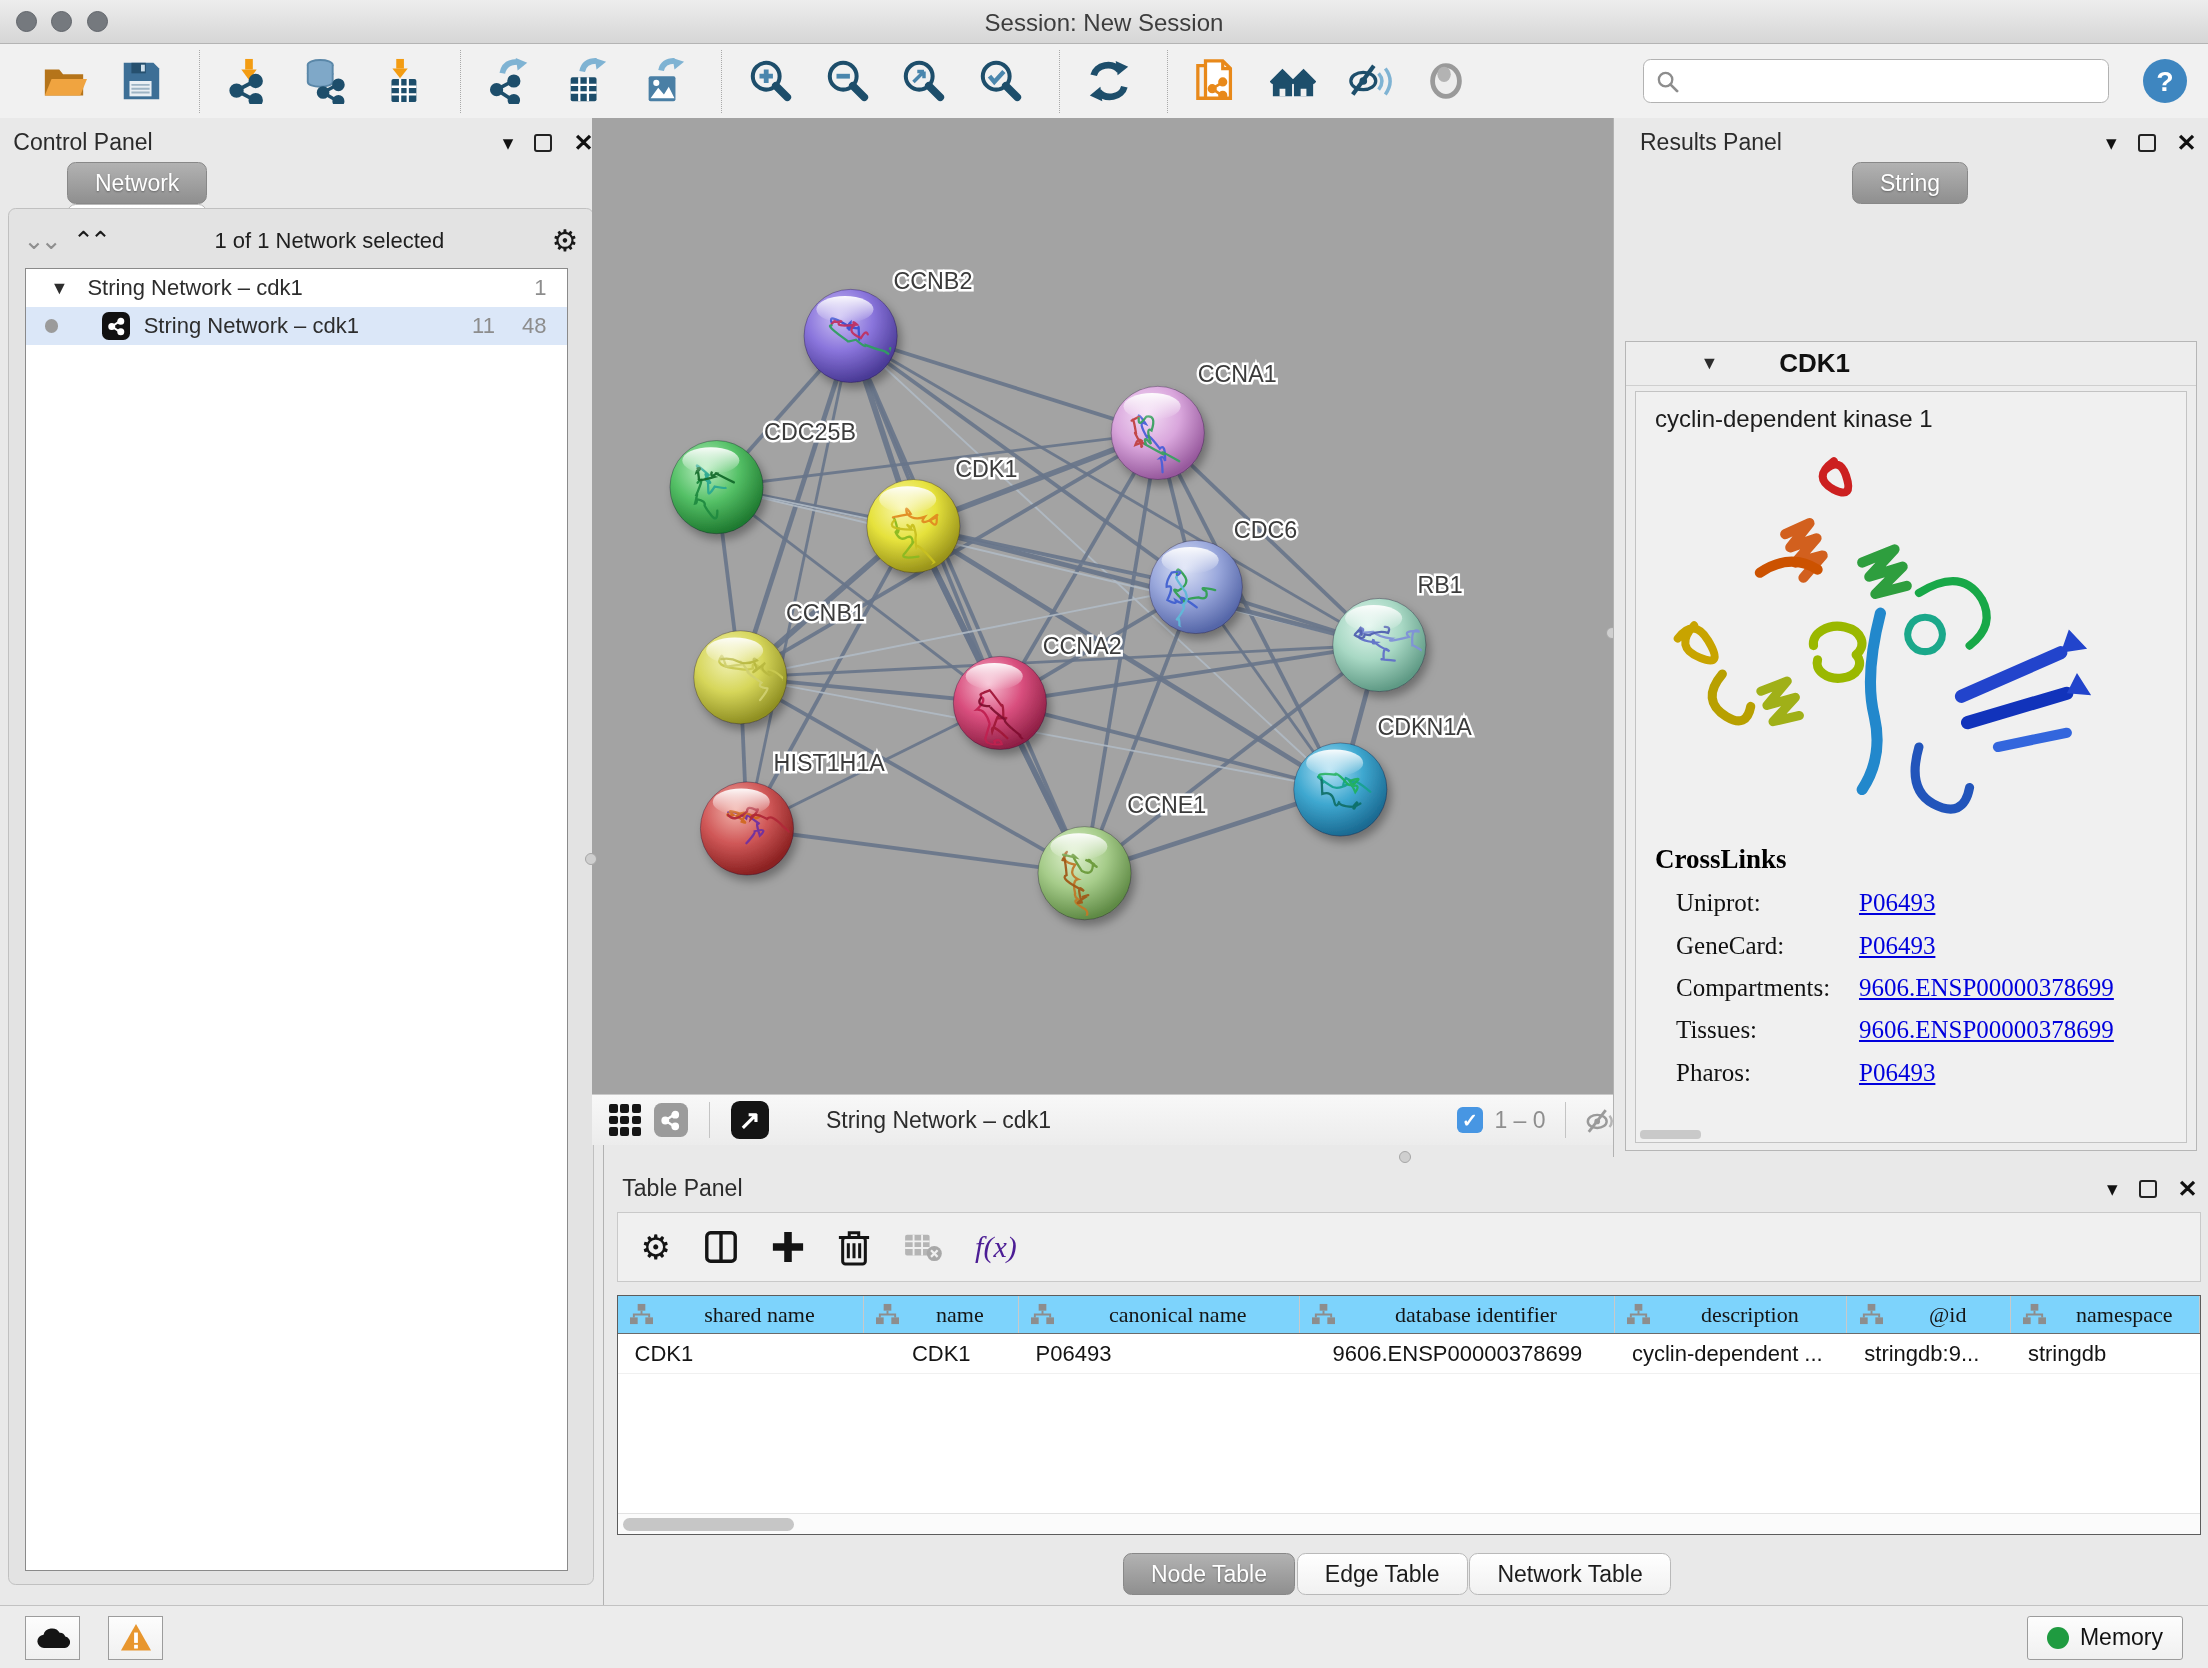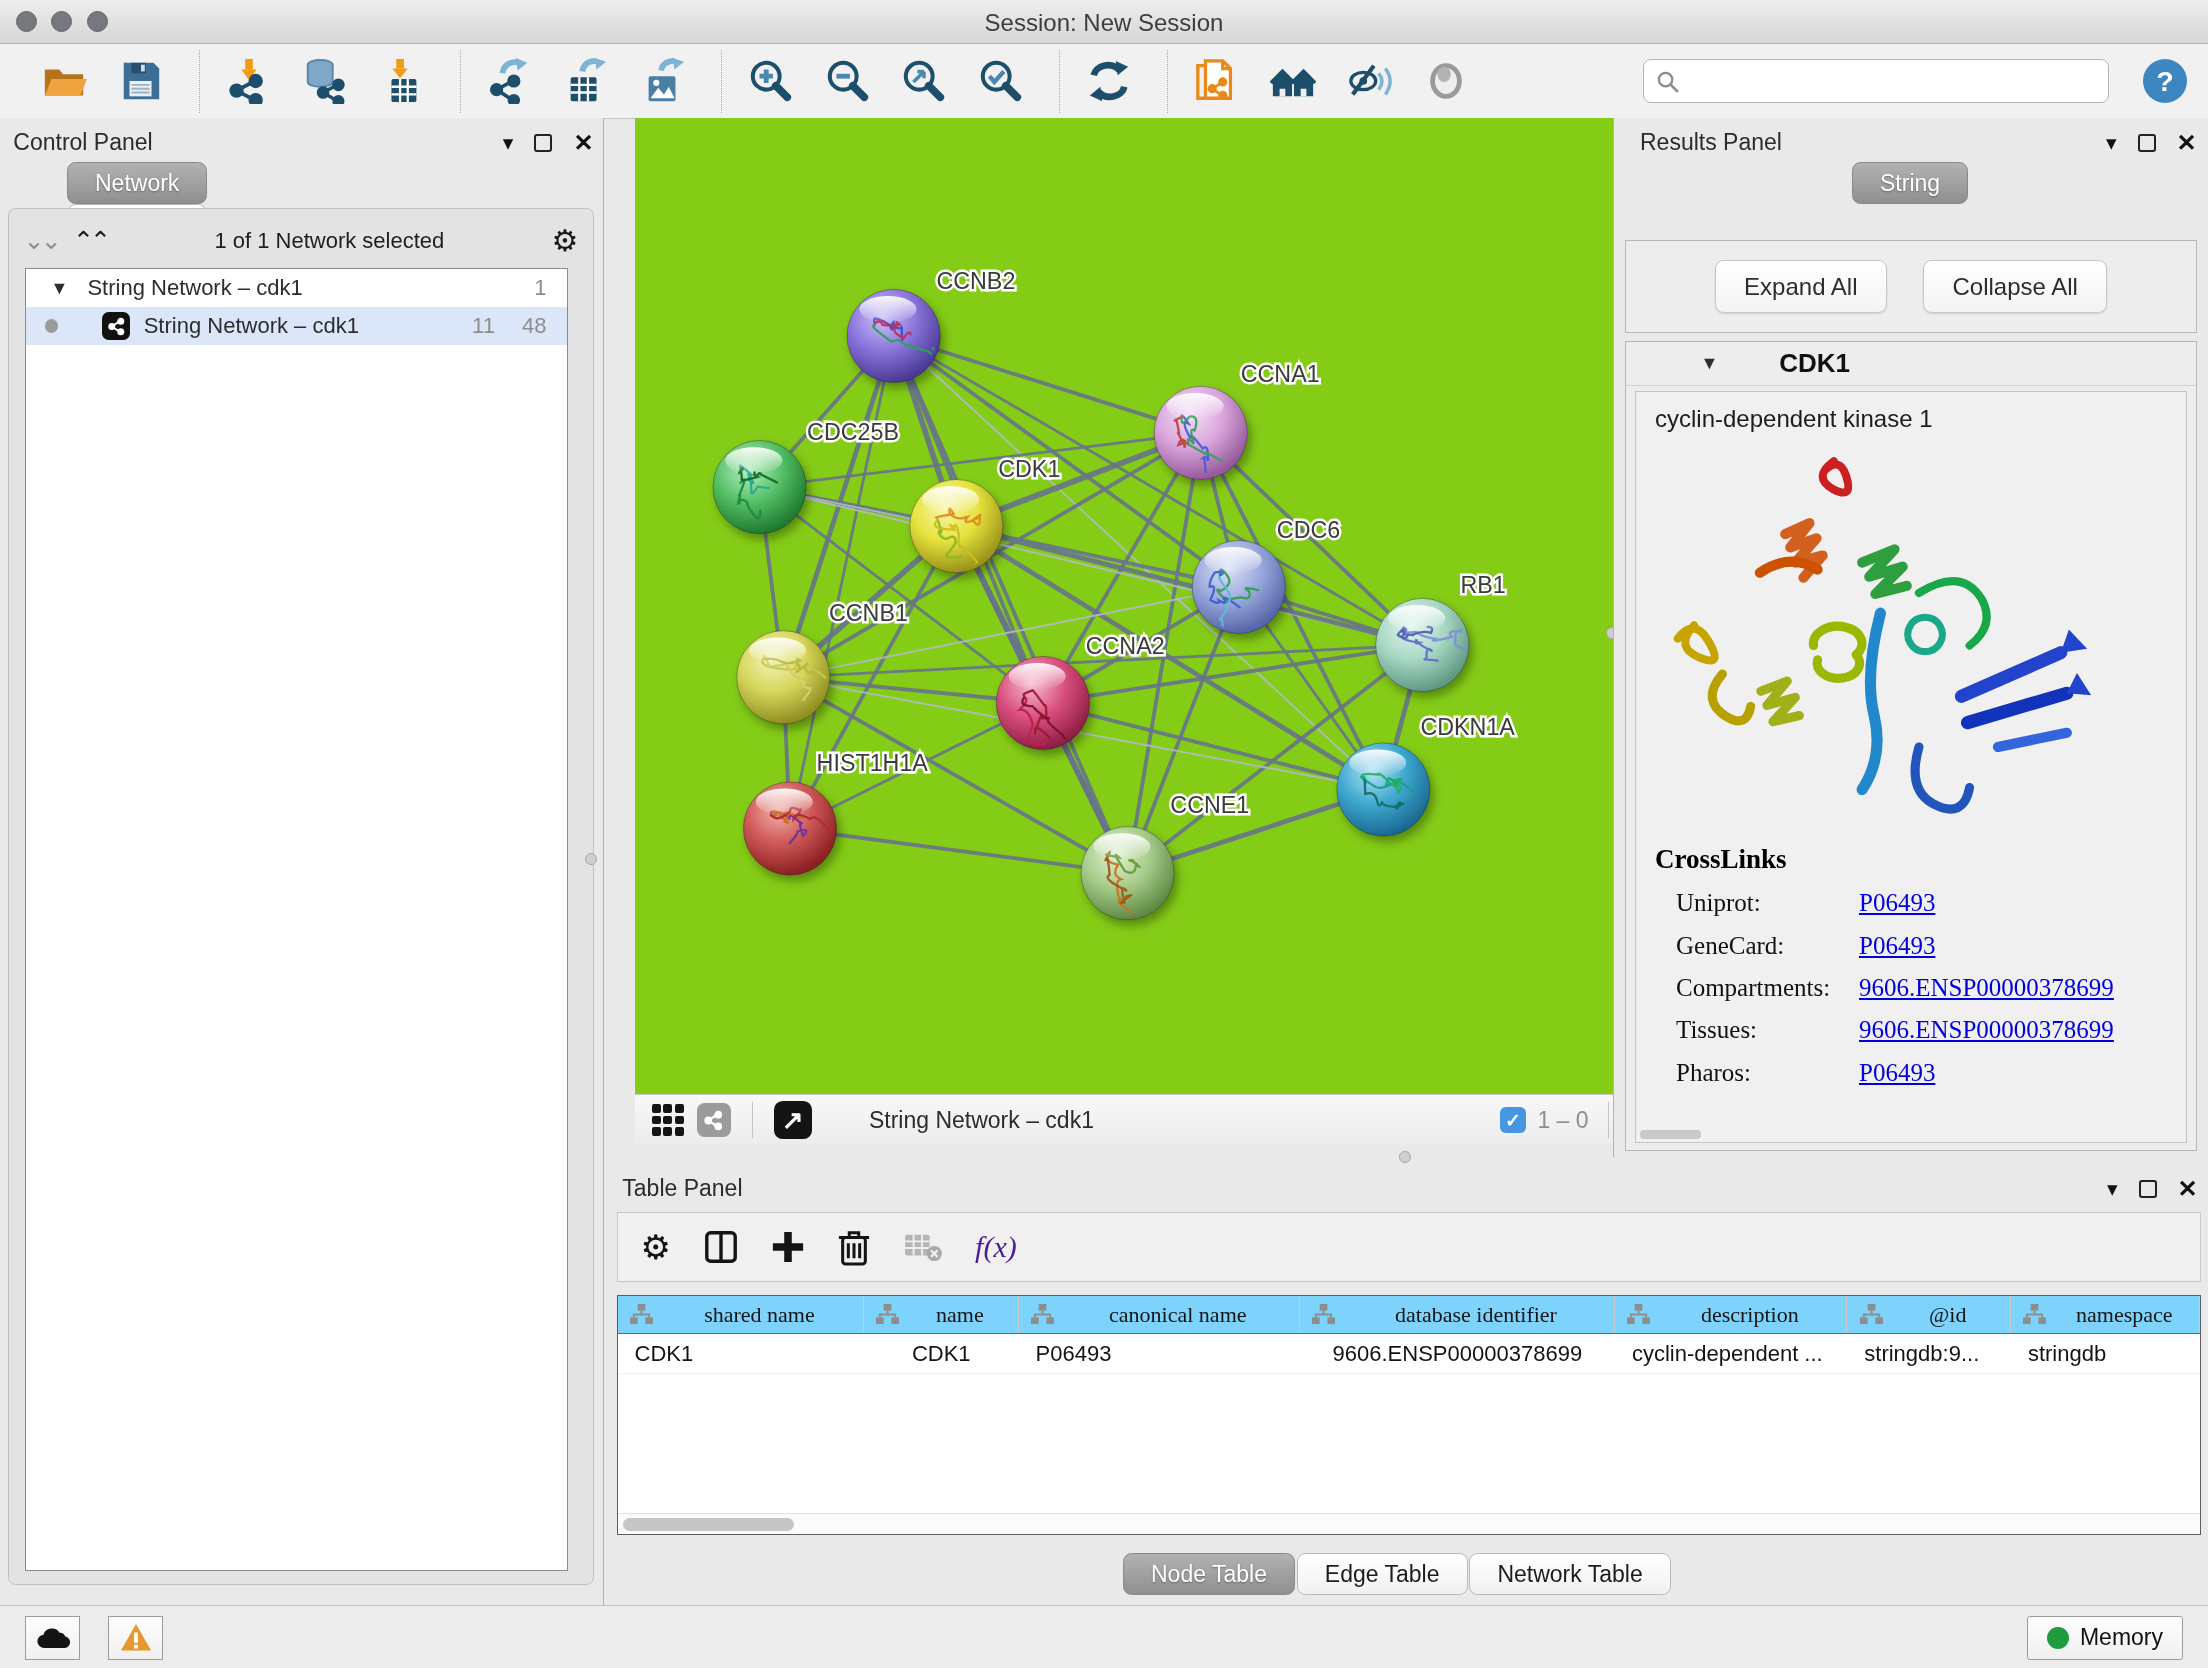--- a/index.html
+++ b/index.html
@@ -47,21 +47,21 @@
   #cp-toolrow { left:15px; right:15px; top:9.5px; height:44px; display:flex; align-items:center; }
   #cp-status { flex:1; text-align:center; font-size:22px; color:#1f1f1f; }
   #cp-tree { left:16px; right:25px; top:59px; bottom:13.3px; background:#fff; border:1px solid #8a8a8a; overflow:hidden; }
   .tree-row { height:38px; display:flex; align-items:center; font-size:22px; }
   .tree-row .cnt { color:#8d8d8d; }
   .tree-row.selected { background:#dbe7f8; }
   .share-badge { width:28.5px; height:28.5px; border-radius:6.7px; background:#111; display:inline-flex;
     align-items:center; justify-content:center; }
 
   
-  #canvas { left:635px; top:118px; width:1165px; height:1027px; background:#84cc16; }
+  #canvas { left:592px; top:118px; width:1165px; height:1027px; background:#a3a3a3; }
   #net-svg { left:0; top:0; }
   #canvas-bar { left:0; right:0; bottom:0; height:51px; background:linear-gradient(#f8f8f8,#ececec);
     border-top:1px solid #c9c9c9; display:flex; align-items:center; padding-left:17px; gap:13.3px; }
   .cbar-sep { height:36px; border-left:1px solid #c4c4c4; margin:0 7.6px; }
   #cbar-title { font-size:23px; color:#2c2c2c; margin-left:44px; }
   #cbar-right { margin-left:auto; display:flex; align-items:center; gap:11.4px; margin-right:15px; }
   .cbar-count { font-size:23px; color:#8e8e8e; }
   #sel-checkbox { width:26px; height:26px; border-radius:5.7px; background:#4796e3; color:#fff;
     font-size:19px; font-weight:bold; display:flex; align-items:center; justify-content:center; }
   .gridicon { display:grid; grid-template-columns:repeat(3,8.6px); grid-gap:2.9px; }
@@ -678,24 +678,20 @@
     <div id="rp-header" class="abs">
       <span class="panel-title">Results Panel</span>
       <span class="panel-ctrl" style="margin-left:auto">
         <span class="caret">▾</span>
         <span class="floatbox"></span>
         <span class="closex">✕</span>
       </span>
     </div>
     <div id="rp-tab" class="abs">
       <span class="tab selected">String</span>
-    </div>
-    <div id="rp-box1" class="abs">
-      <span class="rp-btn">Expand All</span>
-      <span class="rp-btn">Collapse All</span>
     </div>
     <div id="rp-box2" class="abs">
       <div id="rp-sec-header" class="abs">
         <span style="font-size:18px">▼</span>
         <span id="rp-sec-title">CDK1</span>
       </div>
       <div id="rp-inner" class="abs">
         <div id="rp-desc">cyclin-dependent kinase 1</div>
         <svg id="protein-img" width="447" height="385" viewBox="0 0 440 380">
           <g fill="none" stroke-linecap="round" stroke-linejoin="round">

